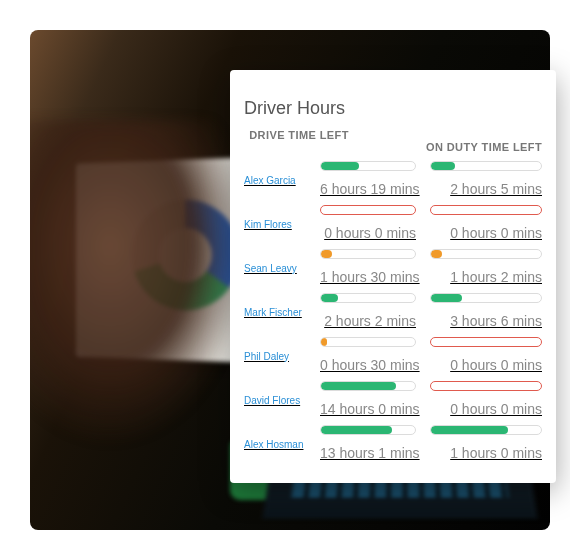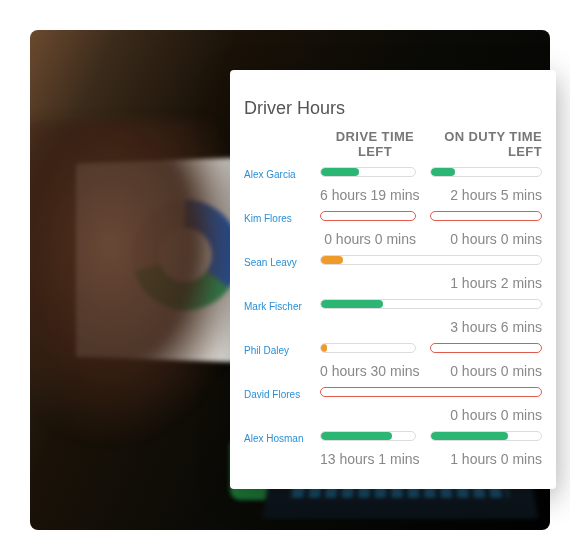--- a/index.html
+++ b/index.html
@@ -102,34 +102,36 @@
   }
   .card-title {
     font-size: 18px;
     font-weight: 400;
     color: #555;
     margin-bottom: 10px;
     margin-top: 16px;
   }
   .headers {
     display: flex;
-    font-size: 13px;
+    font-size: 11px;
     letter-spacing: .4px;
     color: #777;
     font-weight: 600;
     margin-bottom: 8px;
+    flex-direction: column;
   }
   .h-name { width: 76px; }
   .h-drive { width: 110px; text-align: center; }
   .h-duty  { flex: 1; text-align: right; }
 
   .row {
     display: flex;
-    align-items: flex-start;
+    align-items: center;
     margin-bottom: 8px;
+    text-decoration: underline;
   }
   .name {
     width: 76px;
     font-size: 10px;
     color: #2a8fd6;
     padding-top: 2px;
   }
   .cell {
     width: 110px;
     padding-right: 14px;
@@ -206,29 +208,41 @@
           <div class="bar empty"></div>
           <div class="val">0 hours 0 mins</div>
         </div>
         <div class="cell duty">
           <div class="bar empty"></div>
           <div class="val">0 hours 0 mins</div>
         </div>
       </div>
       <div class="row">
         <div class="name">Sean Leavy</div>
+        <div class="cell">
+          <div class="bar">
+            <div class="fill orange" style="width: 12%;"></div>
+          </div>
+          <div class="val">1 hours 30 mins</div>
+        </div>
         <div class="cell duty">
           <div class="bar">
             <div class="fill orange" style="width: 10%;"></div>
           </div>
           <div class="val">1 hours 2 mins</div>
         </div>
       </div>
       <div class="row">
         <div class="name">Mark Fischer</div>
+        <div class="cell">
+          <div class="bar">
+            <div class="fill green" style="width: 18%;"></div>
+          </div>
+          <div class="val">2 hours 2 mins</div>
+        </div>
         <div class="cell duty">
           <div class="bar">
             <div class="fill green" style="width: 28%;"></div>
           </div>
           <div class="val">3 hours 6 mins</div>
         </div>
       </div>
       <div class="row">
         <div class="name">Phil Daley</div>
         <div class="cell">
@@ -237,20 +251,26 @@
           </div>
           <div class="val">0 hours 30 mins</div>
         </div>
         <div class="cell duty">
           <div class="bar empty"></div>
           <div class="val">0 hours 0 mins</div>
         </div>
       </div>
       <div class="row">
         <div class="name">David Flores</div>
+        <div class="cell">
+          <div class="bar">
+            <div class="fill green" style="width: 80%;"></div>
+          </div>
+          <div class="val">14 hours 0 mins</div>
+        </div>
         <div class="cell duty">
           <div class="bar empty"></div>
           <div class="val">0 hours 0 mins</div>
         </div>
       </div>
       <div class="row">
         <div class="name">Alex Hosman</div>
         <div class="cell">
           <div class="bar">
             <div class="fill green" style="width: 76%;"></div>

